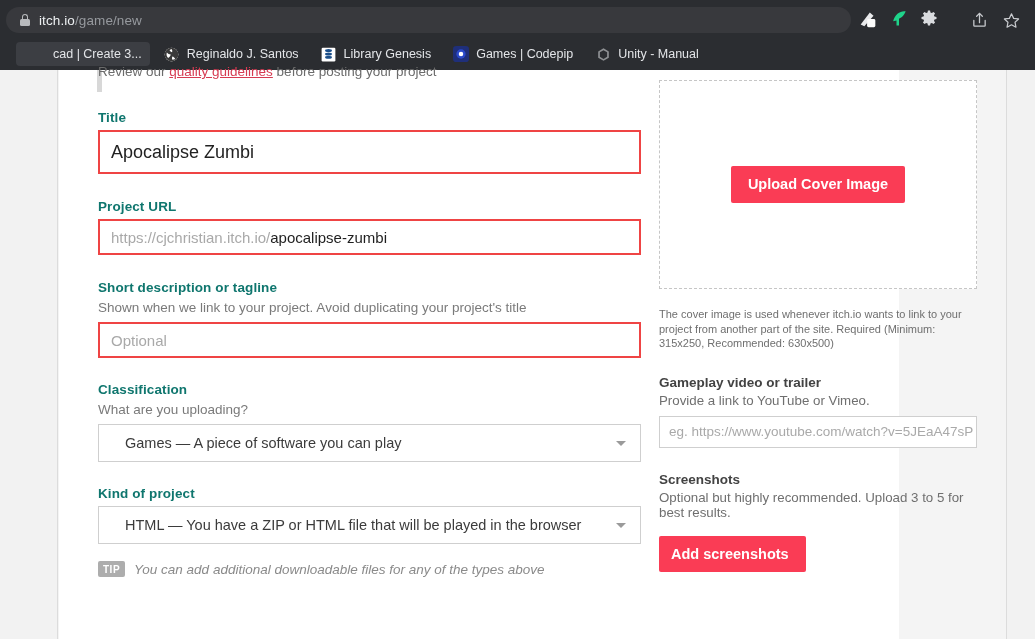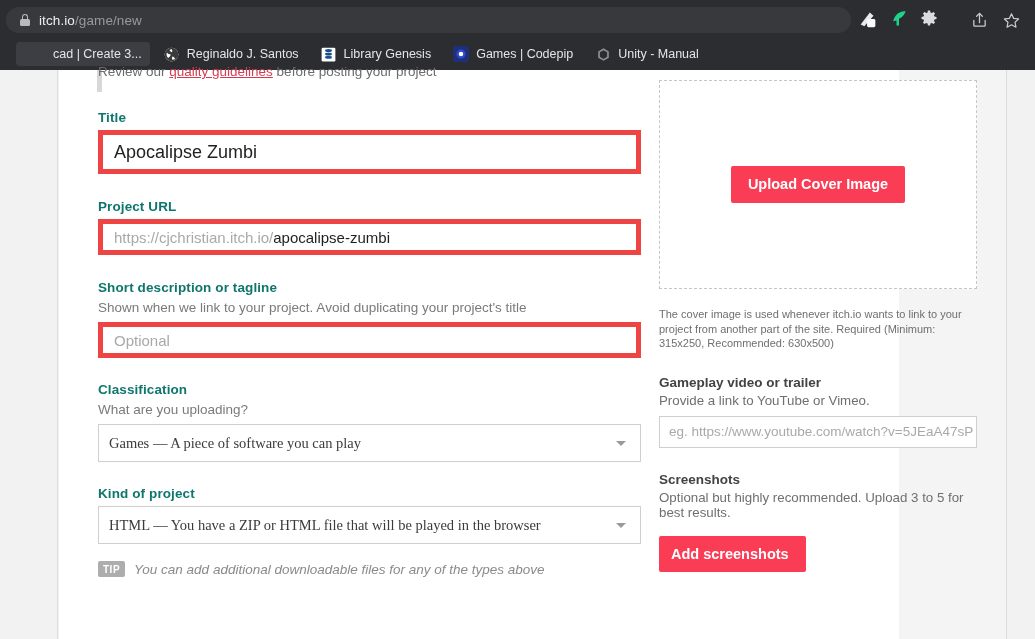--- a/index.html
+++ b/index.html
@@ -155,43 +155,42 @@
     color: #0f766e;
     margin-bottom: 5px;
     letter-spacing: 0.1px;
   }
   .sublabel {
     font-size: 13.5px; color: #7a7a7a;
     margin-bottom: 7px;
   }
   .text-input {
     width: 543px; height: 44px;
-    border: 5px solid #ef4444;
+    border: 2px solid #ef4444;
     background: #fff;
     display: flex; align-items: center;
     padding: 0 11px;
     font-size: 18px;
     color: #222;
   }
   .text-input.small {
     height: 36px; font-size: 15px;
   }
   .placeholder { color: #a9a9a9; }
   .url-prefix { color: #a9a9a9; }
   .url-slug { color: #1f1f1f; }
 
   .select-box {
     width: 543px; height: 38px;
     border: 1px solid #cfcfcf;
     background: #fff;
     display: flex; align-items: center;
-    padding: 0 10px;
+    padding: 0 26px;
     font-size: 14.5px; color: #3b3b3b;
     position: relative;
-    font-family: Liberation Serif, serif;
   }
   .select-arrow {
     position: absolute; right: 14px; top: 50%;
     margin-top: -2px;
     width: 0; height: 0;
     border-left: 5px solid transparent;
     border-right: 5px solid transparent;
     border-top: 5px solid #9a9a9a;
   }
 

